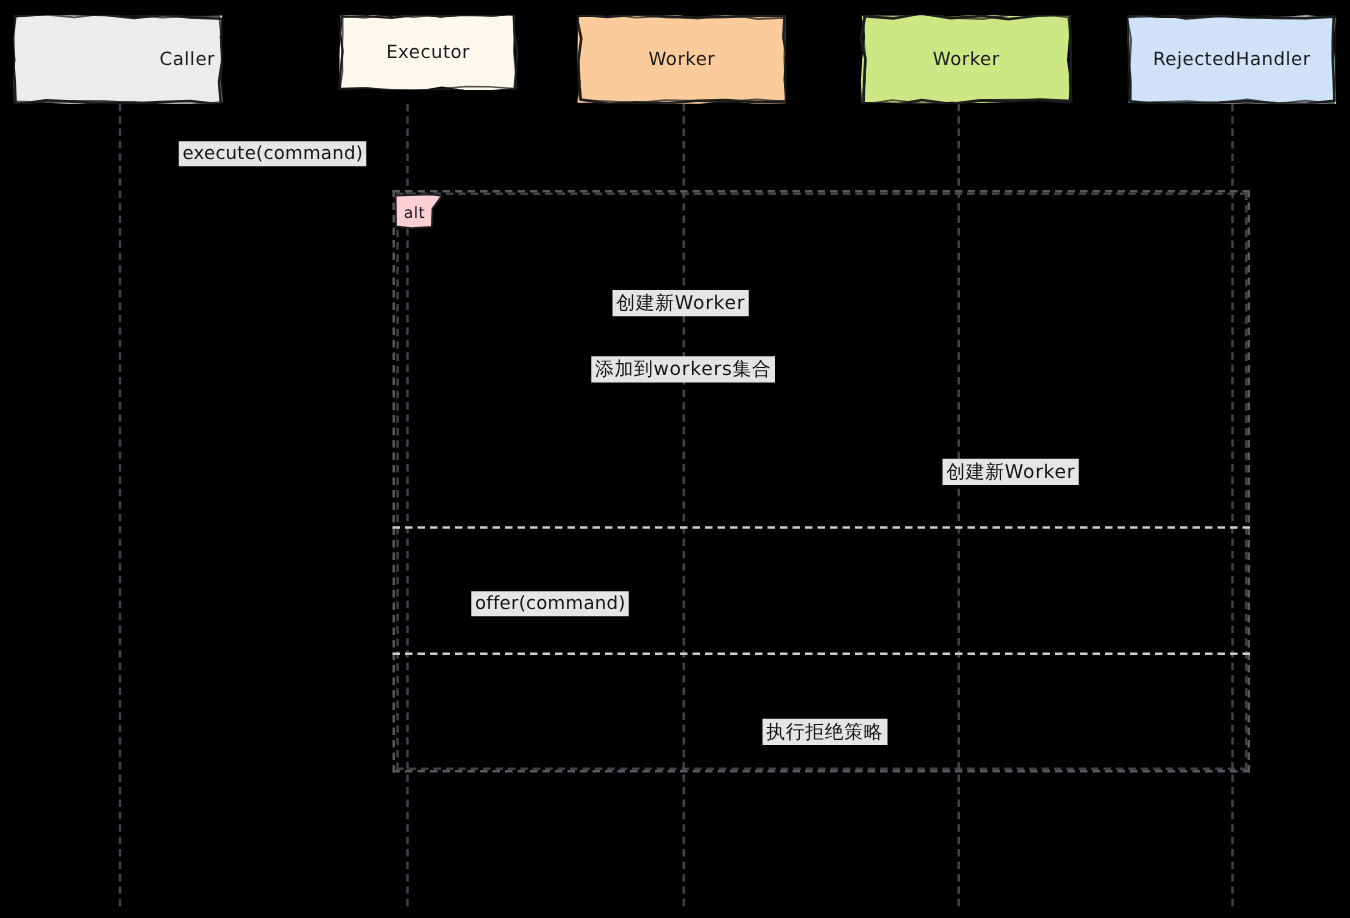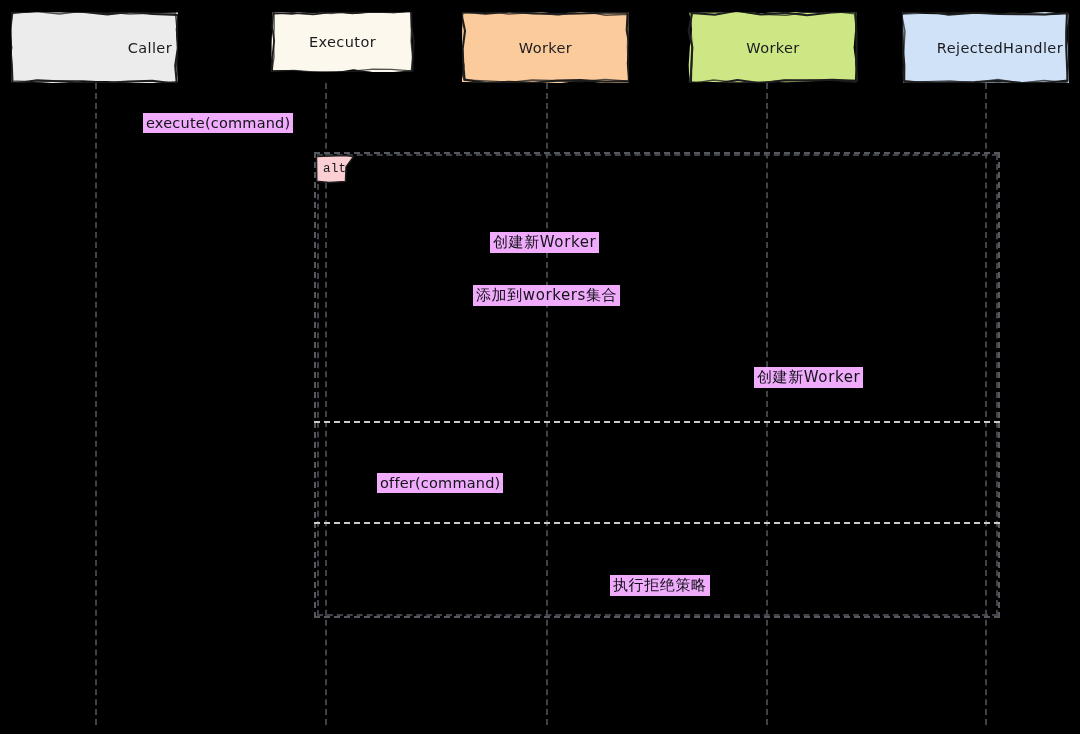--- a/index.html
+++ b/index.html
@@ -56,26 +56,26 @@
   .alttag{
     position:absolute;
     z-index:8;
     display:flex;align-items:center;
     padding-left:8px;
     color:#16181c;
     font-size:12.5px;
     letter-spacing:.3px;
   }
   .alttag svg{position:absolute;left:0;top:0;z-index:0;}
-  .alttag span{position:relative;z-index:2;font-family:Liberation Mono, monospace;}
+  .alttag span{position:relative;z-index:2;}
 
   
   .msg{
     position:absolute;
-    background:#f0abfc;
+    background:#e5e5e5;
     color:#121317;
     font-size:14.5px;
     line-height:1.25;
     padding:1px 3px;
     white-space:nowrap;
     z-index:7;
     letter-spacing:.2px;
   }
   .msg.cn{
     font-size:15px;
@@ -115,21 +115,21 @@
     <div class="lifeline" style="left: 546px; top: 83px; height: 642px; border-left-color: rgb(63, 66, 72);"></div>
     <div class="participant" style="left: 682px; top: 12px; width: 182px; height: 71px;">
       <svg class="pbg" width="167" height="71" viewBox="0 0 167 71">
         <path d="M 1.5,0.9 L 23.4,-0.7 L 49.3,-1.0 L 70.2,1.3 L 94.1,-0.4 L 120.1,0.8 L 143.7,1.1 L 167.4,0.6 L 165.6,18.2 L 164.1,35.7 L 166.5,54.1 L 165.3,69.3 L 141.1,67.8 L 118.6,69.4 L 96.6,70.3 L 72.0,69.4 L 49.2,70.7 L 24.2,69.9 L -0.1,69.5 L -0.8,52.9 L 0.4,33.9 L 2.6,17.2 L -0.2,0.4 Z" fill="#cce783" stroke="none"></path>
         <path d="M 1.9,0.9 L 25.2,2.8 L 47.4,-1.3 L 70.9,2.5 L 96.7,0.8 L 117.6,3.3 L 141.7,0.4 L 166.2,-0.9 L 166.7,17.2 L 167.1,35.9 L 166.6,52.2 L 167.6,68.9 L 142.3,67.7 L 119.0,68.7 L 94.7,68.3 L 71.6,71.3 L 47.9,68.0 L 24.1,72.2 L 1.4,72.2 L 1.8,52.6 L 2.8,34.9 L -0.9,19.3 L 2.8,-0.2 Z" fill="none" stroke="#1e1e1e" stroke-width="2.1" stroke-linecap="round" stroke-linejoin="round" opacity="1"></path>
         <path d="M 1.5,0.8 L 26.2,0.3 L 47.9,-0.7 L 71.6,2.3 L 96.7,3.3 L 119.9,-0.3 L 141.2,-1.0 L 165.1,1.8 L 167.3,19.6 L 167.3,35.0 L 167.5,53.2 L 166.3,70.5 L 143.6,68.2 L 120.4,67.8 L 96.8,68.2 L 72.3,70.7 L 48.4,70.7 L 24.1,68.1 L -0.6,72.0 L 2.3,54.2 L 2.9,36.6 L 1.5,19.4 L 1.9,1.5 Z" fill="none" stroke="#1e1e1e" stroke-width="1.5" stroke-linecap="round" stroke-linejoin="round" opacity="0.75"></path>
       </svg>
       <span class="plabel">Worker</span>
     </div>
     <div class="lifeline" style="left: 766px; top: 83px; height: 642px; border-left-color: rgb(63, 66, 72);"></div>
-    <div class="participant" style="left: 902px; top: 12px; width: 167px; height: 71px; justify-content: flex-end;">
+    <div class="participant" style="left: 902px; top: 12px; width: 167px; height: 71px;">
       <svg class="pbg" width="167" height="71" viewBox="0 0 167 71">
         <path d="M 0.2,-0.4 L 23.3,2.1 L 48.5,2.6 L 72.9,0.2 L 95.8,1.9 L 119.7,1.5 L 143.3,0.1 L 167.4,2.2 L 164.1,19.7 L 165.7,34.4 L 166.3,54.3 L 167.2,71.5 L 142.6,70.9 L 120.0,71.7 L 95.9,70.5 L 71.1,71.7 L 48.6,70.5 L 23.1,69.3 L 0.9,70.4 L 2.5,51.4 L 1.1,35.0 L 0.0,19.0 L 0.2,0.3 Z" fill="#cfe2f8" stroke="none"></path>
         <path d="M 1.9,0.9 L 23.7,-1.2 L 46.6,2.8 L 73.0,0.8 L 96.5,2.0 L 120.5,2.3 L 142.1,2.5 L 165.0,1.3 L 164.2,19.7 L 164.2,34.6 L 165.0,53.3 L 165.6,68.6 L 142.2,71.1 L 119.0,70.7 L 96.9,68.9 L 73.1,70.1 L 49.2,70.6 L 23.7,71.4 L 2.2,69.0 L 2.3,53.6 L 1.0,35.8 L 0.5,19.8 L -0.4,1.4 Z" fill="none" stroke="#1e1e1e" stroke-width="2.1" stroke-linecap="round" stroke-linejoin="round" opacity="1"></path>
         <path d="M -0.2,1.9 L 23.5,1.1 L 46.5,0.5 L 73.0,0.2 L 96.5,-1.4 L 119.9,1.7 L 143.3,2.6 L 166.4,0.9 L 166.4,17.5 L 167.0,34.5 L 166.5,51.3 L 164.9,70.8 L 142.1,68.5 L 118.5,71.1 L 95.9,67.6 L 70.5,70.7 L 48.3,69.0 L 24.5,69.7 L 2.1,70.1 L -0.4,53.6 L 2.0,36.2 L 2.9,19.3 L -0.8,-0.2 Z" fill="none" stroke="#1e1e1e" stroke-width="1.5" stroke-linecap="round" stroke-linejoin="round" opacity="0.75"></path>
       </svg>
       <span class="plabel">RejectedHandler</span>
     </div>
     <div class="lifeline" style="left: 985px; top: 83px; height: 642px; border-left-color: rgb(63, 66, 72);"></div>
     <div class="altframe" style="left: 314px; top: 152px; width: 686px; height: 466px; border-color: rgb(85, 88, 94);"></div>
     <div class="altframe inner" style="left: 317px; top: 154px; width: 681px; height: 462px; opacity: 0.85;"></div>

